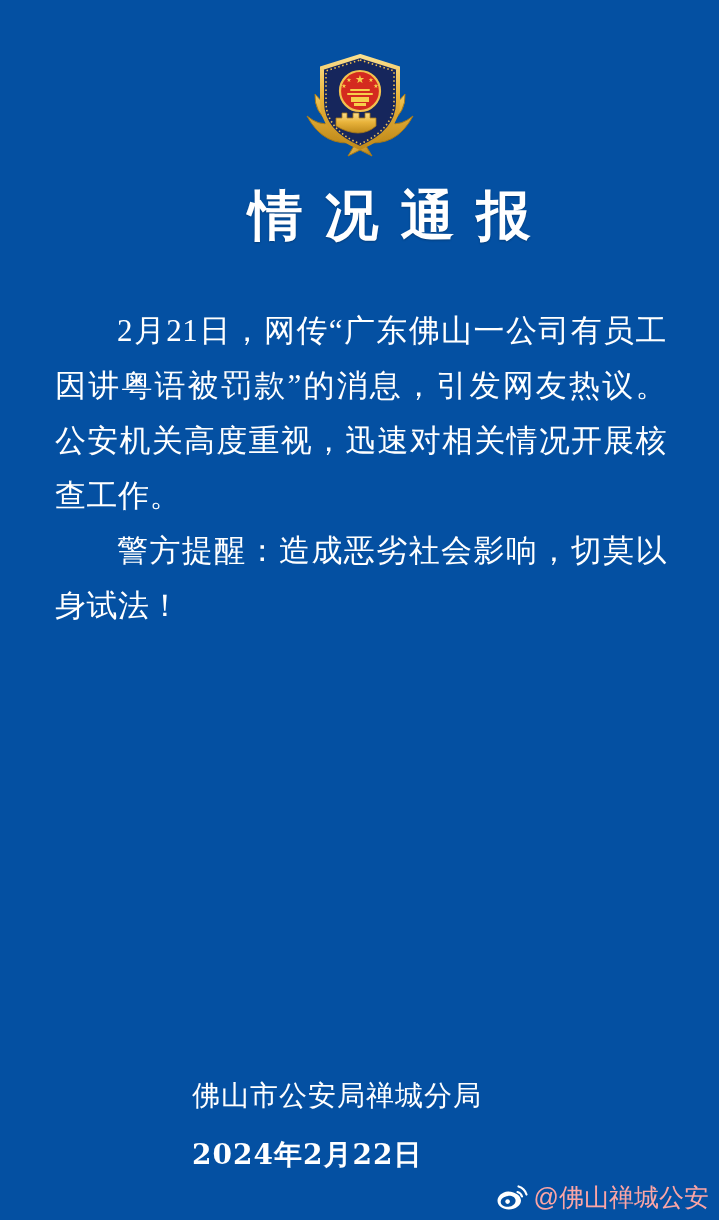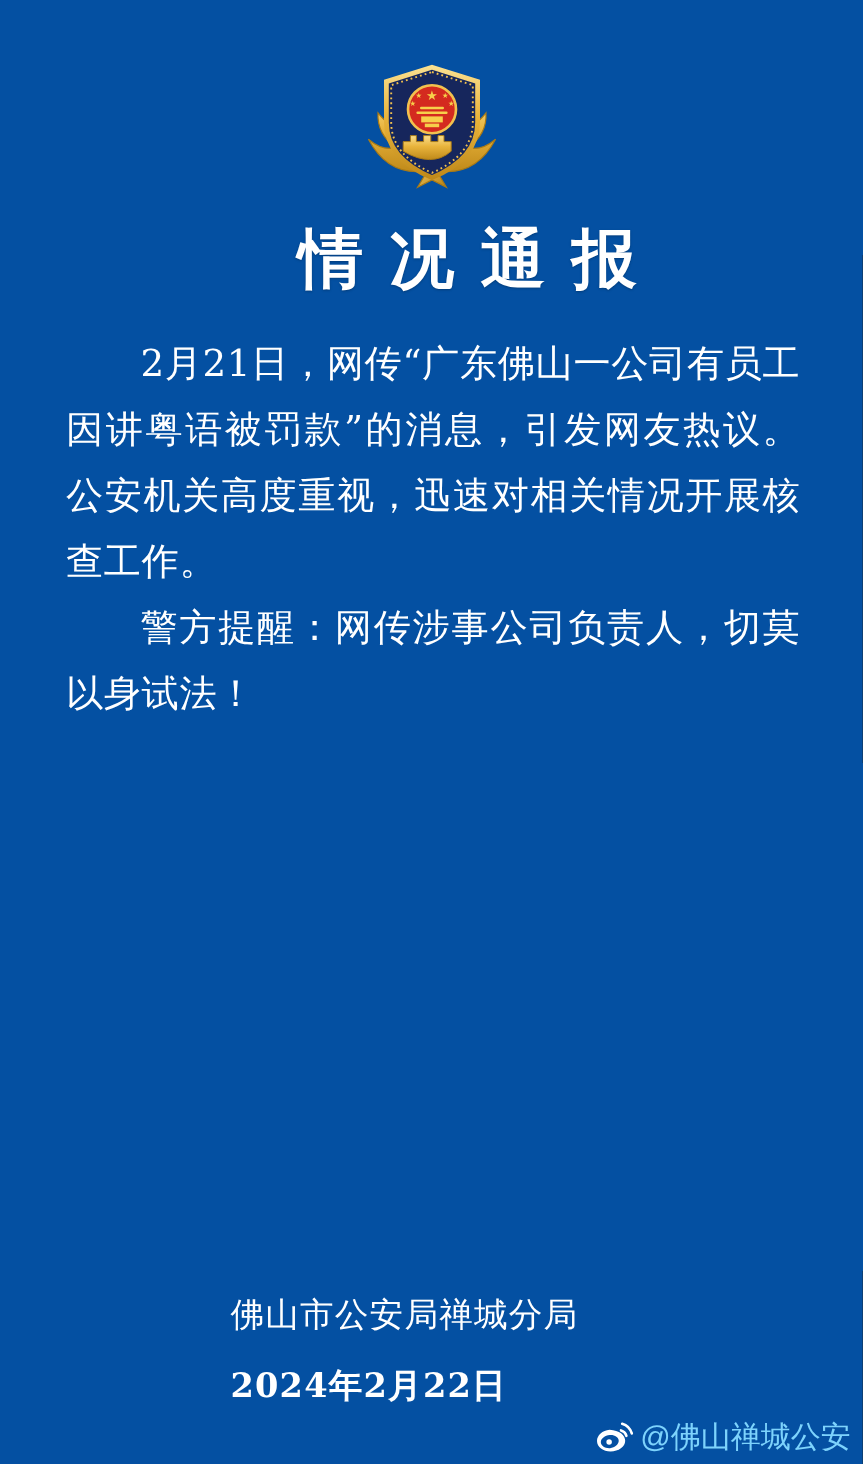--- a/index.html
+++ b/index.html
@@ -32,27 +32,28 @@
     font-weight: bold;
     letter-spacing: 22px;
     text-indent: 22px; 
     color: #ffffff;
     text-shadow: 0 1px 2px rgba(0,0,0,0.25);
     white-space: nowrap;
     padding-left: 30px;
   }
   .content {
     position: absolute;
-    top: 276px;
+    top: 303px;
     left: 55px;
     width: 612px;
     font-size: 31px;
     line-height: 55px;
     text-align: justify;
     letter-spacing: 0.5px;
+    font-family: Liberation Serif, serif;
   }
   .content p {
     margin: 0;
     text-indent: 2em;
   }
   .footer {
     position: absolute;
     left: 192px;
     width: 527px;
     font-size: 28px;
@@ -62,21 +63,21 @@
   .footer.signature { top: 1077px; }
   .footer.notice-date { top: 1136px; font-weight: bold; }
   .watermark {
     position: absolute;
     right: 10px;
     bottom: 6px;
     display: flex;
     align-items: center;
     gap: 6px;
     font-size: 25px;
-    color: #7dd3fc;
+    color: #fca5a5;
     font-family: "Liberation Sans", sans-serif;
   }
   .watermark .wicon { display: block; }
 </style>
 </head>
 <body>
 
 <div class="page">
 
   <div class="badge-wrap">
@@ -119,21 +120,21 @@
       </g>
 
       <path d="M36 68 h6 v-5 h5 v5 h6 v-5 h6 v5 h6 v-5 h5 v5 h6 v8 Q60 90 36 76 Z" fill="url(#gold)" stroke="#a97a16" stroke-width="0.8"></path>
     </svg>
   </div>
 
   <h1 class="title">情况通报</h1>
 
   <div class="content">
     <p>2月21日，网传“广东佛山一公司有员工因讲粤语被罚款”的消息，引发网友热议。公安机关高度重视，迅速对相关情况开展核查工作。</p>
-    <p>警方提醒：网传涉事公司负责人，切莫以身试法！</p>
+    <p>警方提醒：造成恶劣社会影响，切莫以身试法！</p>
   </div>
 
   <div class="footer signature">佛山市公安局禅城分局</div>
   <div class="footer notice-date">2024年2月22日</div>
 
   <div class="watermark">
     <svg class="wicon" width="31" height="27" viewBox="0 0 31 27" xmlns="http://www.w3.org/2000/svg">
       <g fill="none" stroke="#ffffff" stroke-width="2.2" stroke-linecap="round">
         <path d="M20.5 8 a6.5 6.5 0 0 1 4.5 4.5"></path>
         <path d="M21.5 2.5 a12 12 0 0 1 8 8"></path>

